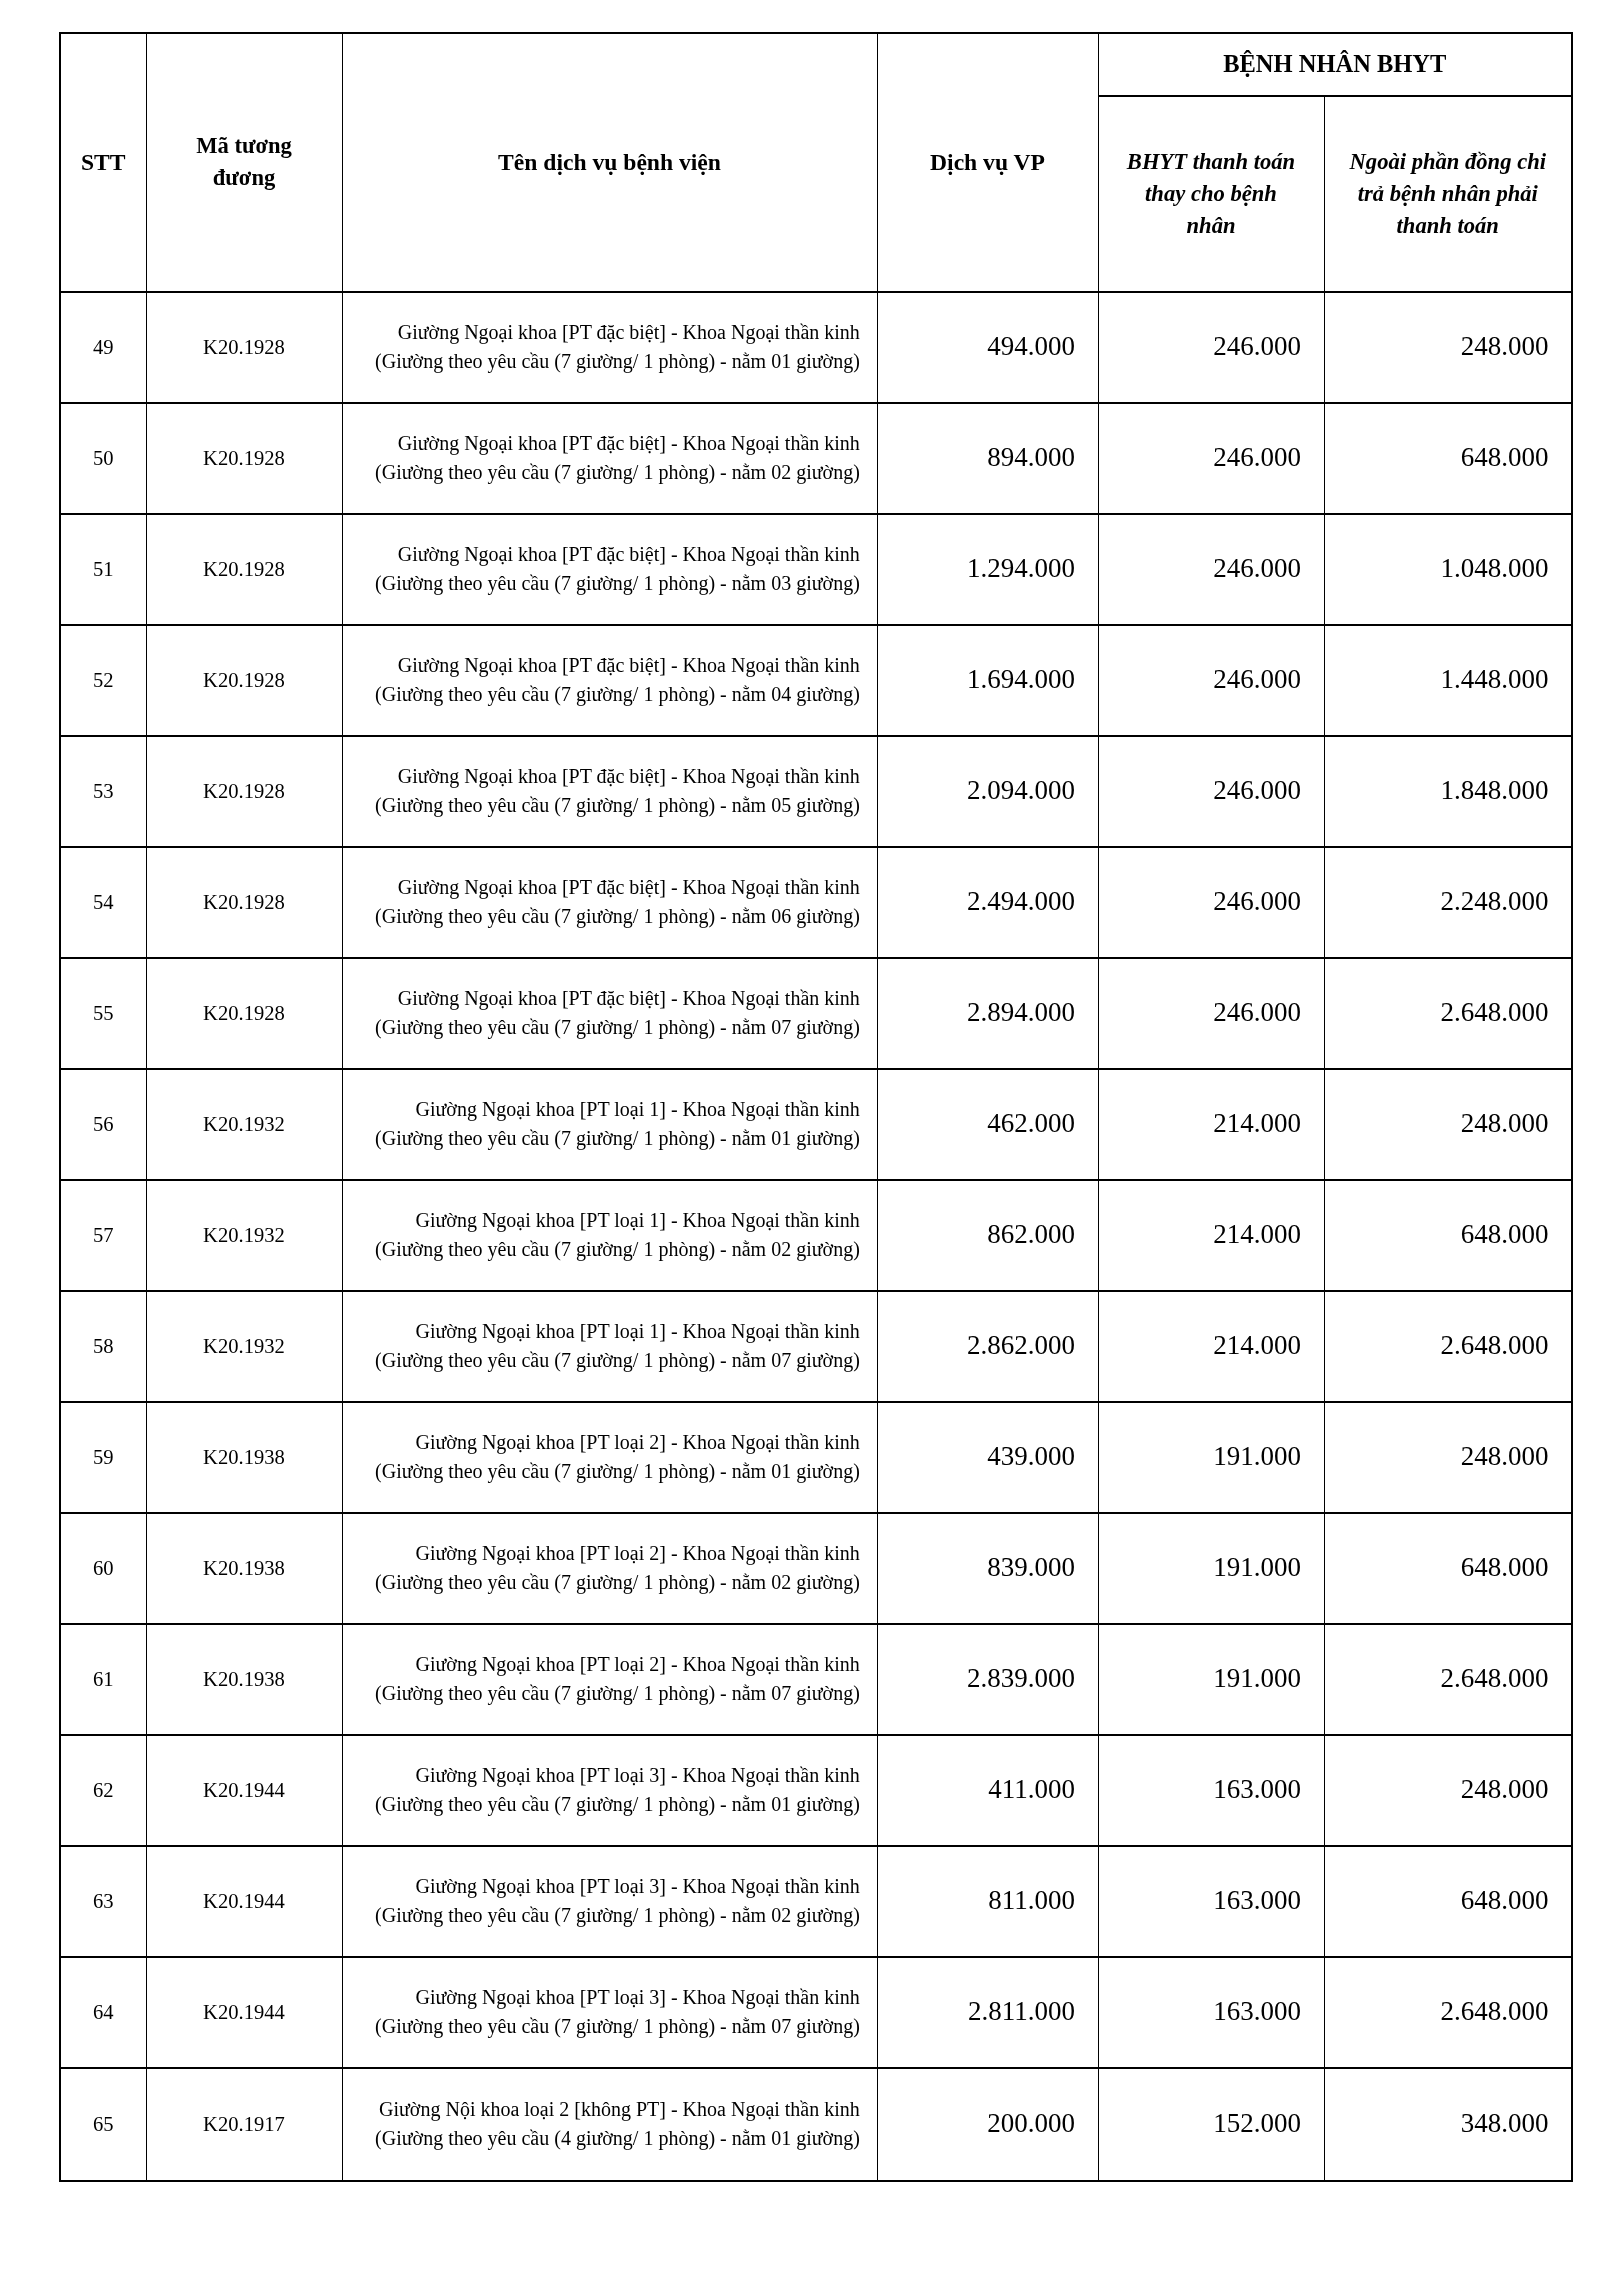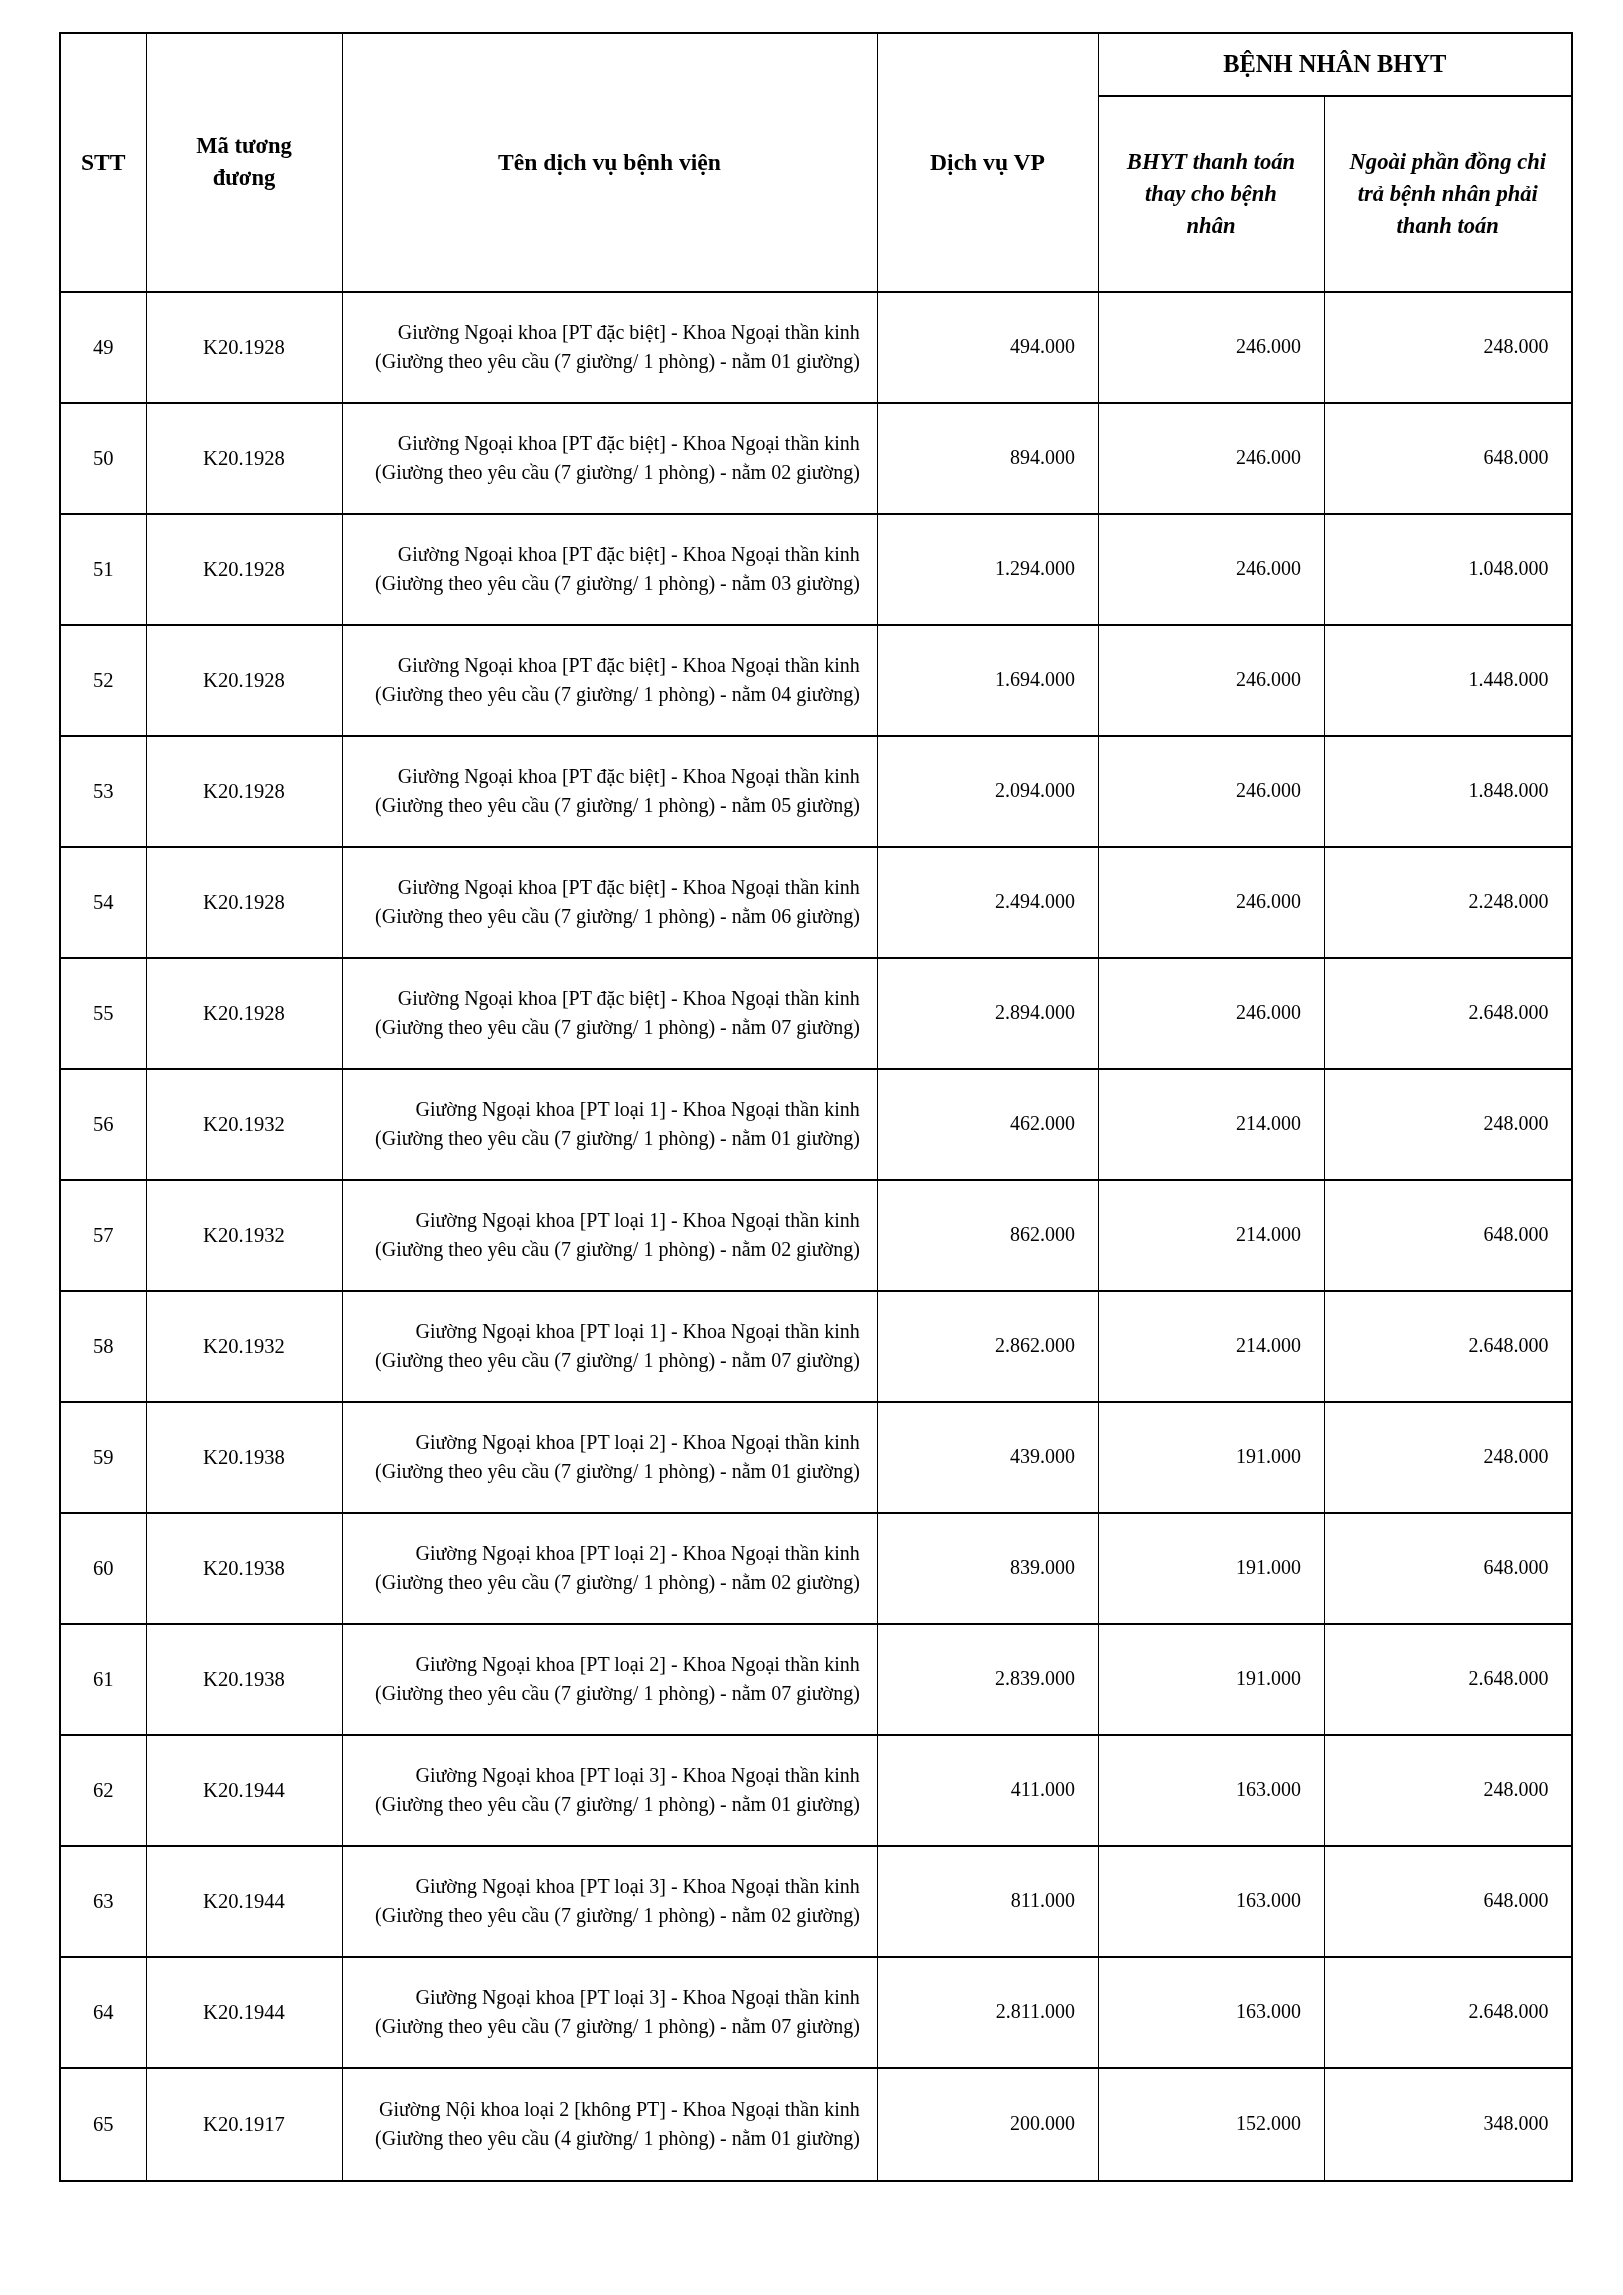--- a/index.html
+++ b/index.html
@@ -62,21 +62,21 @@
   tbody tr { height: 111px; }
   tbody tr:last-child { height: 113px; }
   tbody td {
     border-top-width: 2.5px;
     font-size: 20px;
     line-height: 1.48;
   }
   td.c-stt  { text-align: center; font-size: 20.6px; }
   td.c-code { text-align: center; font-size: 20.6px; }
   td.c-name { text-align: right; padding: 6.9px 16.7px 6.9px 19.6px; }
-  td.c-num  { text-align: right; padding: 4.9px 22.6px 4.9px 4.9px; font-size: 20px; margin-left: 8px; }
+  td.c-num  { text-align: right; padding: 4.9px 22.6px 4.9px 4.9px; font-size: 27px; margin-left: 8px; }
 </style>
 </head>
 <body>
 
 <div class="sheet">
   <table class="price-table">
     <colgroup>
       <col style="width:86px">
       <col style="width:196px">
       <col style="width:535px">

